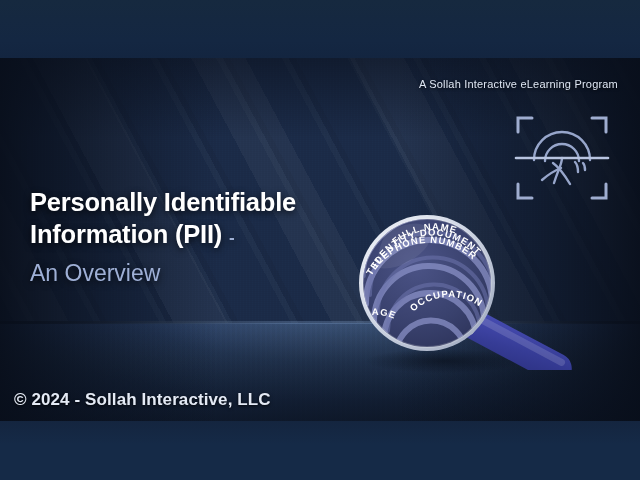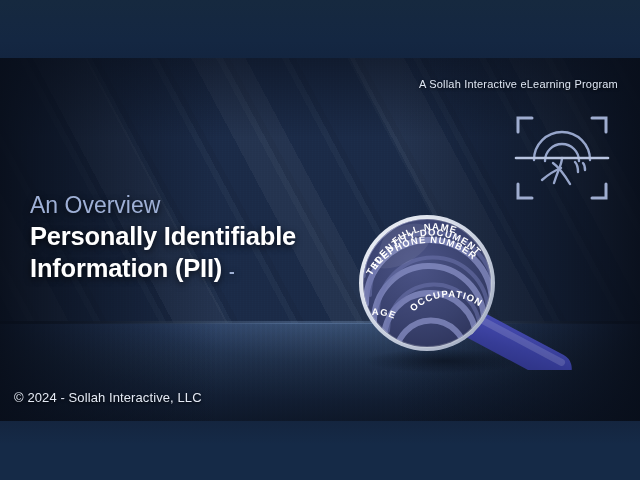--- a/index.html
+++ b/index.html
@@ -71,22 +71,22 @@
 
   #titlewrap{position:absolute;left:30px;top:186px;z-index:60;}
   #title{color:#ffffff;font-size:25.5px;font-weight:bold;line-height:32px;
      letter-spacing:-.2px;text-shadow:0 2px 7px rgba(0,0,0,.75);
      max-width:330px;}
   #title .dash{color:#9fb0d4;font-weight:bold;font-size:17px;}
   #subtitle{margin-top:4px;color:#9fb0d6;font-size:23px;line-height:30px;
      text-shadow:0 2px 7px rgba(0,0,0,.7);}
 
   #copyright{position:absolute;left:14px;top:390px;z-index:60;
-     color:#e4eaf5;font-size:13px;letter-spacing:.1px;
-     text-shadow:0 1px 3px rgba(0,0,0,.8);}
+     color:#e4eaf5;font-size:17px;letter-spacing:.1px;
+     text-shadow:0 1px 3px rgba(0,0,0,.8);font-weight:bold;}
 
   
   #scanicon{position:absolute;left:512px;top:108px;width:100px;height:100px;z-index:55;}
 
   
   #magnifier{position:absolute;left:352px;top:152px;width:250px;height:160px;z-index:50;}
   #mag-shadow{position:absolute;left:356px;top:286px;width:220px;height:34px;z-index:45;
      background:radial-gradient(ellipse 110px 17px at 40% 50%,rgba(5,10,20,.55),rgba(5,10,20,0) 72%);}
 
   .lenslabel{font-family:"Liberation Sans",sans-serif;fill:#ffffff;font-weight:bold;}
@@ -219,21 +219,21 @@
       <path d="M 30 72 C 38 65 44 62 49 60"></path>
       <path d="M 66 64 C 66 58 65 56 63 54"></path>
       <path d="M 73 62 C 73 58 72 56 71 55"></path>
     </g>
     <line x1="4" y1="50" x2="96" y2="50" stroke="#b8c4e0" stroke-width="2.6" stroke-linecap="round"></line>
   </svg>
 
   <div id="program">A Sollah Interactive eLearning Program</div>
 
   <div id="titlewrap">
+    <div id="title"><span>Personally Identifiable</span><br><span>Information (PII)</span> <span class="dash">-</span></div>
     <div id="subtitle">An Overview</div>
-    <div id="title"><span>Personally Identifiable</span><br><span>Information (PII)</span> <span class="dash">-</span></div>
   </div>
 
   <div id="copyright">© 2024 - Sollah Interactive, LLC</div>
 
   <div class="band" id="band-top"></div>
   <div class="band" id="band-bottom"></div>
 </div>
 
 </body></html>

